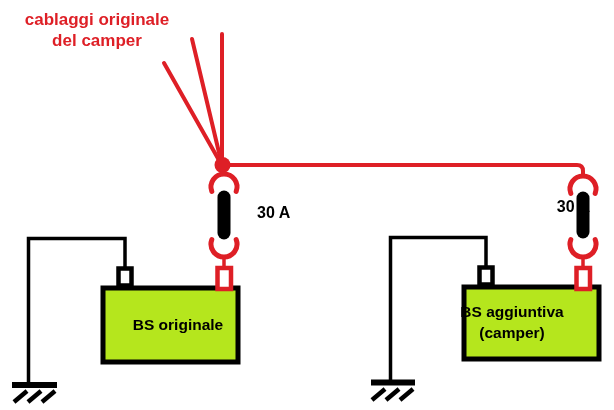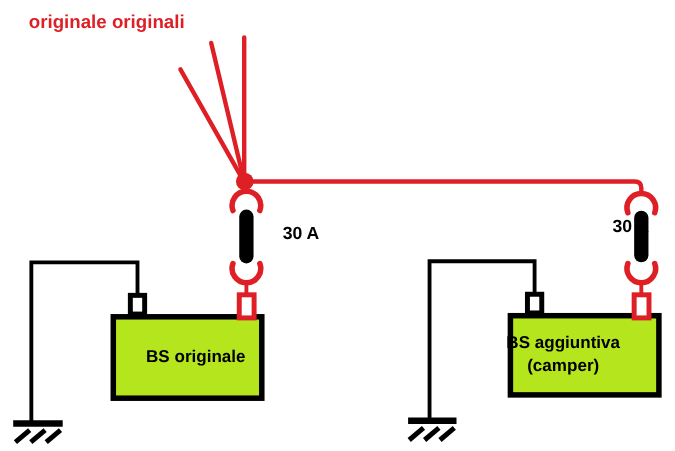--- a/index.html
+++ b/index.html
@@ -113,21 +113,22 @@
       <line class="red-stub" x1="583" y1="255" x2="583" y2="270"></line>
     </g>
 
     <rect class="terminal-black" x="118.5" y="268.5" width="13" height="17"></rect>
     <rect class="terminal-red" x="217.5" y="268" width="13.5" height="21"></rect>
     <rect class="terminal-black" x="479.5" y="267.5" width="13" height="17"></rect>
     <rect class="terminal-red" x="576.5" y="268" width="13.5" height="21"></rect>
   </svg>
 
   <div class="overlay wiring-title">
-    <div>originale originali</div>
+    <div>cablaggi originale</div>
+    <div>del camper</div>
   </div>
 
   <div class="overlay fuse-label fuse-label-left">30 A</div>
   <div class="overlay fuse-label fuse-label-right">30 A</div>
 
   <div class="overlay battery-label battery-label-left">
     <div>BS originale</div>
   </div>
 
   <div class="overlay battery-label battery-label-right">

